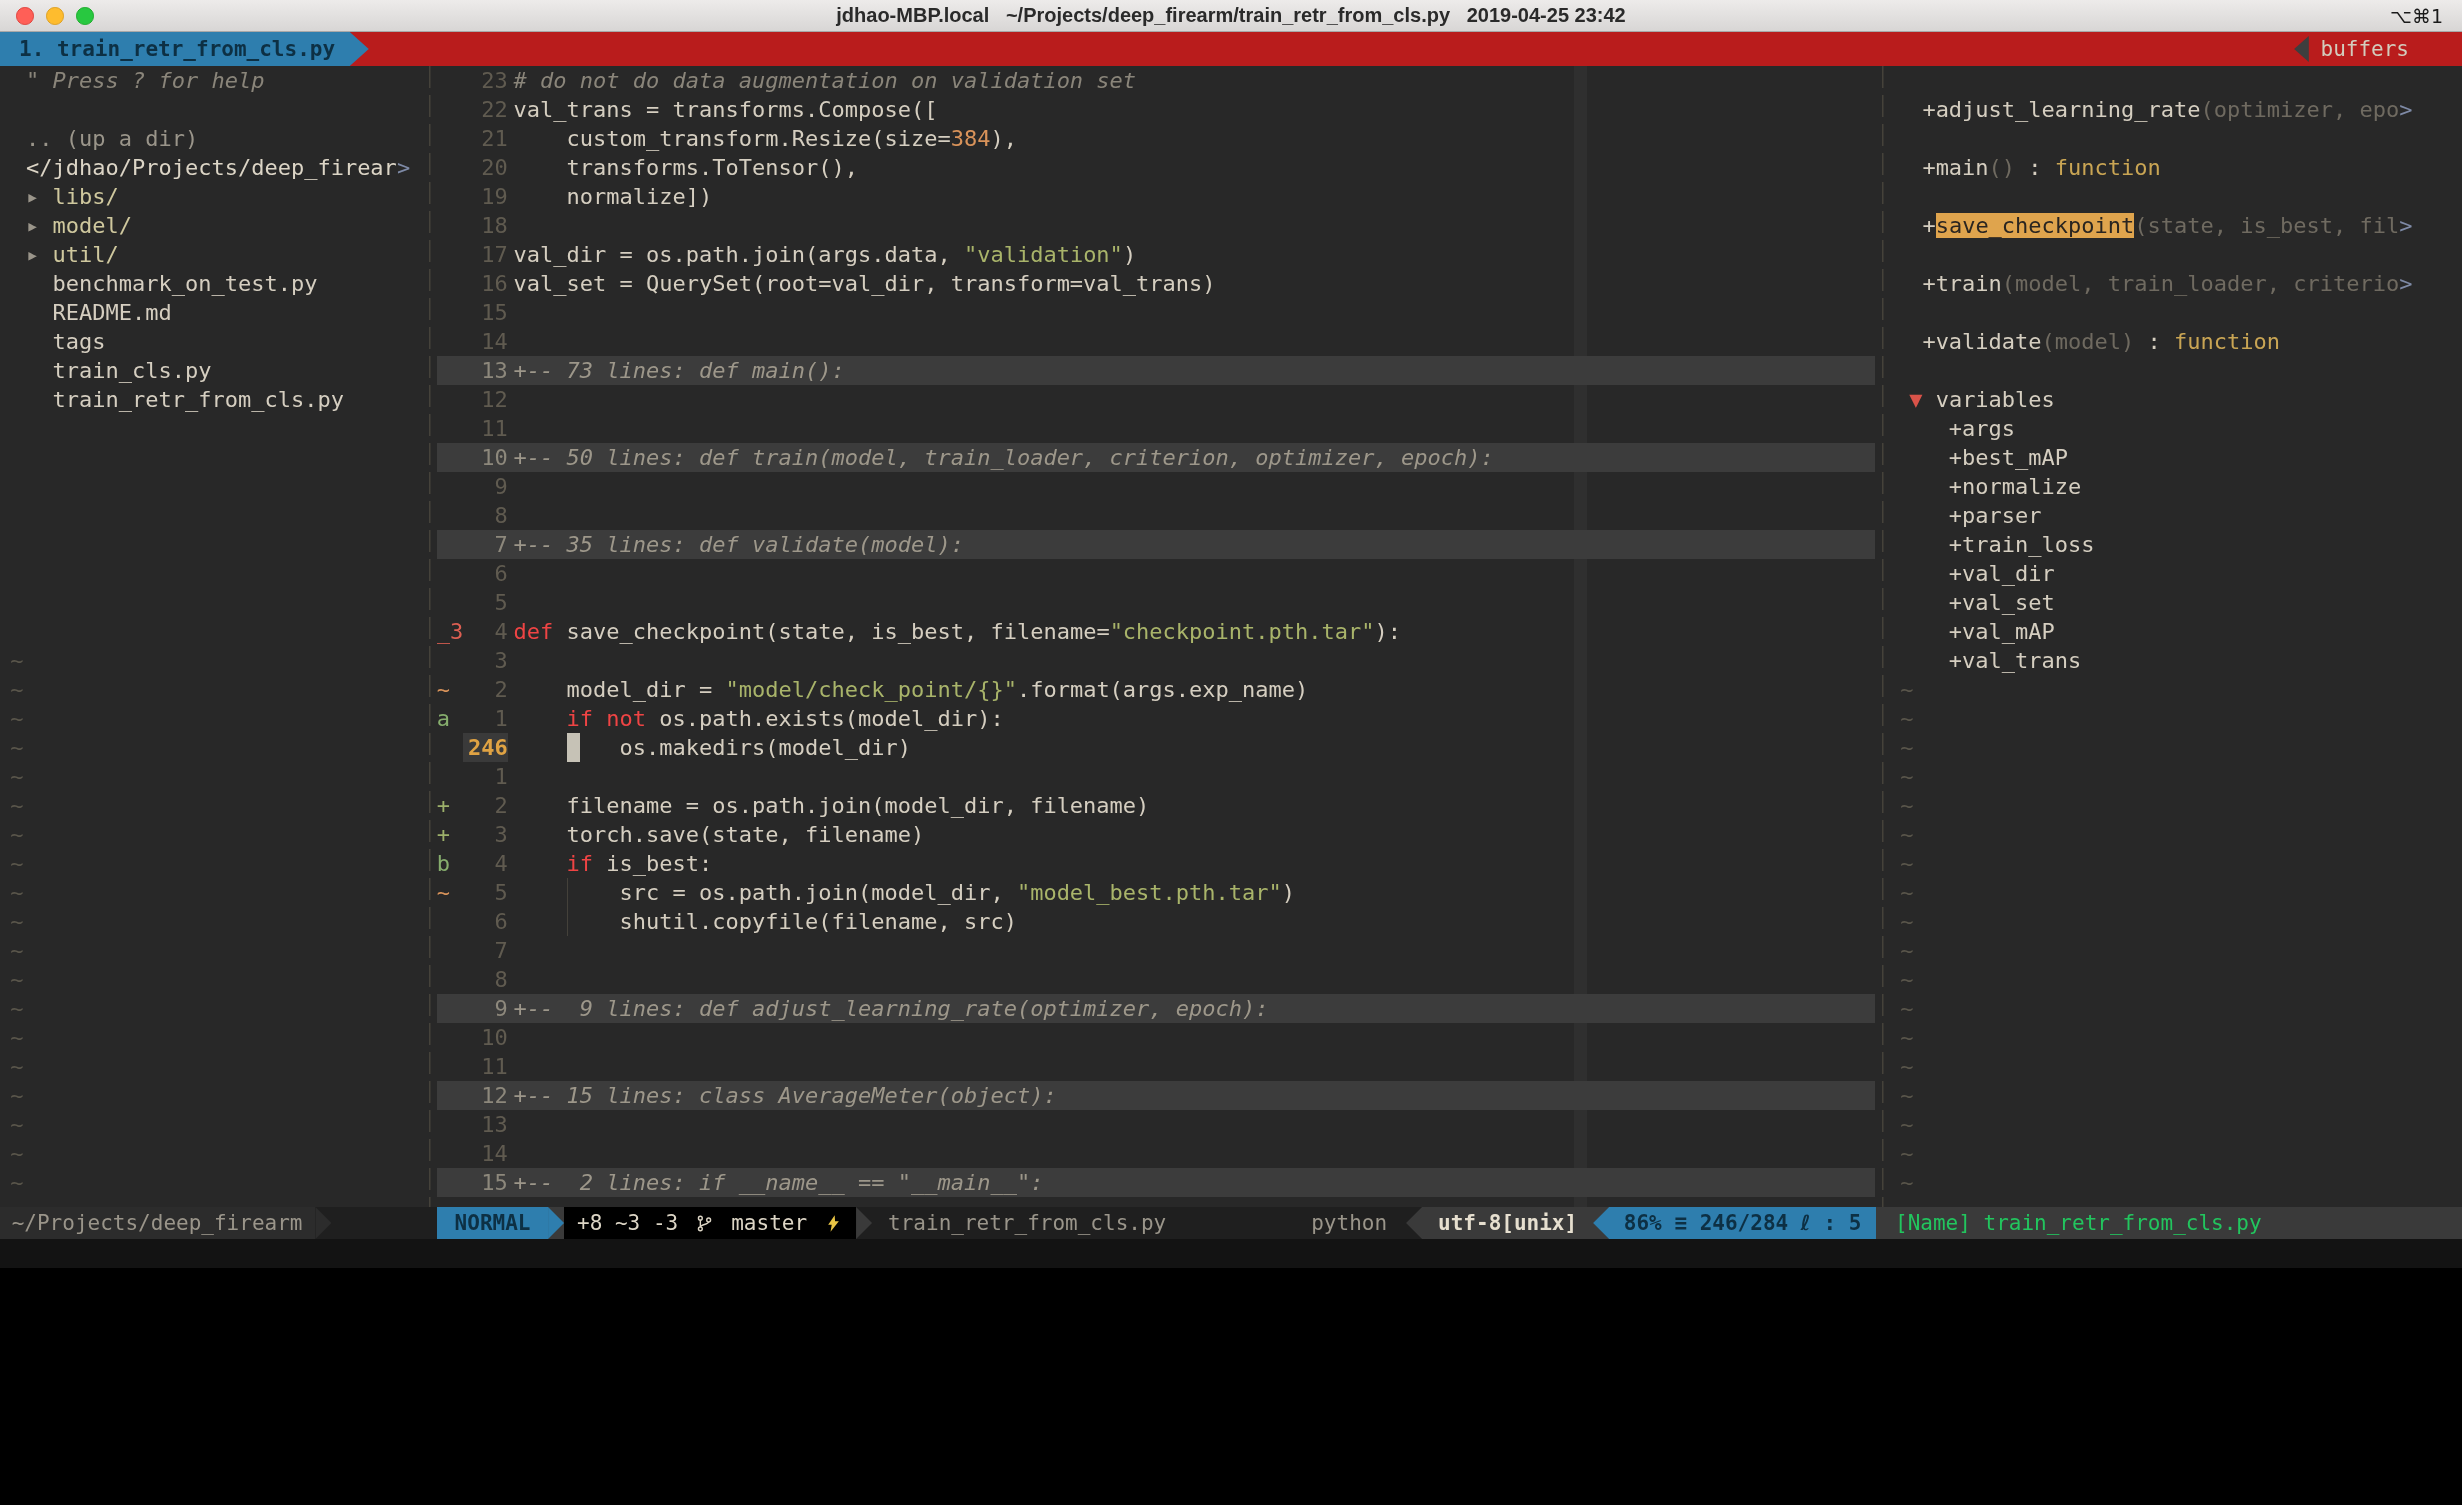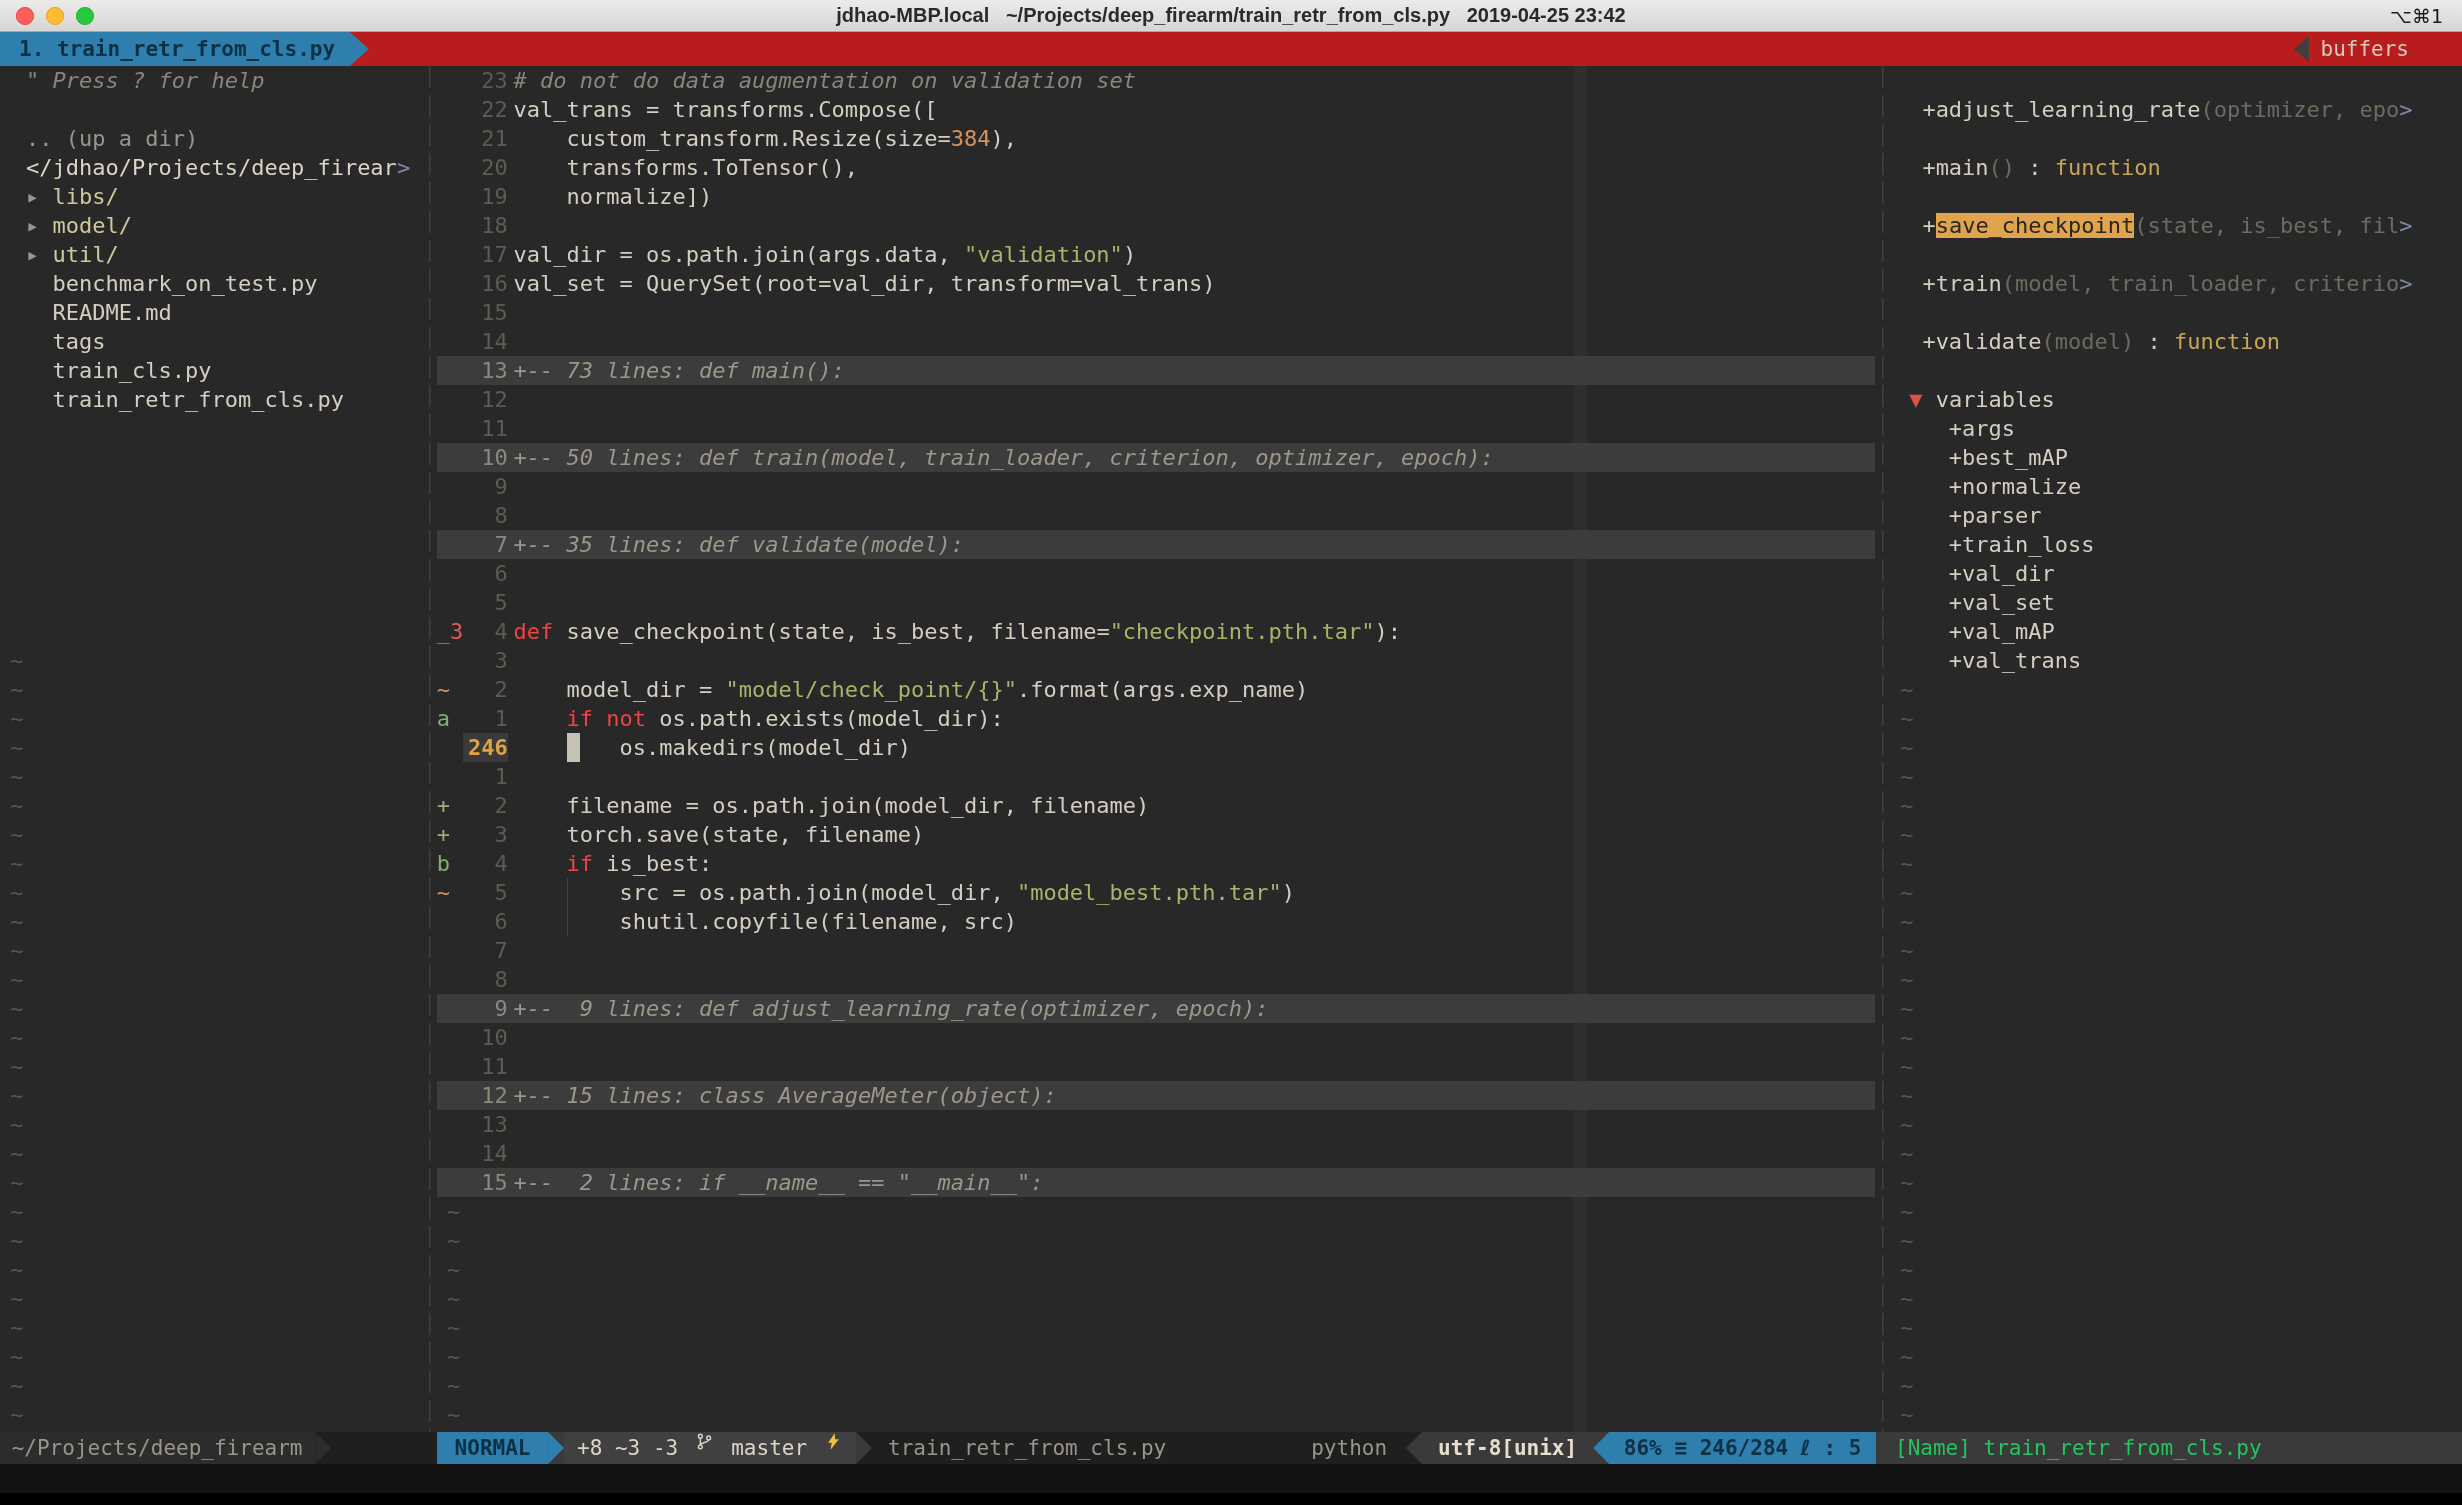--- a/index.html
+++ b/index.html
@@ -1,17 +1,17 @@
 <!DOCTYPE html>
 <html style="font-size:11.7px"><head>
 <meta charset="utf-8">
 <style>
 *{margin:0;padding:0;box-sizing:border-box}
 html,body{background:#000}
-.screen{width:2462px;height:1493px;display:flex;flex-direction:column;font-family:"DejaVu Sans Mono","DejaVu Sans",monospace;overflow:hidden;background:#282828}
+.screen{width:2462px;height:1268px;display:flex;flex-direction:column;font-family:"DejaVu Sans Mono","DejaVu Sans",monospace;overflow:hidden;background:#282828}
 
 .menubar{height:32px;background:linear-gradient(#edebea,#d8d6d5);display:flex;align-items:center;position:relative;border-bottom:0.7px solid #a8a8a8;flex:none}
 .traffic{position:absolute;left:16px;top:0;height:32px;display:flex;align-items:center;gap:12.5px}
 .tl{width:17.6px;height:17.6px;border-radius:50%;display:inline-block}
 .tl.red{background:#ff5f57;border:0.7px solid #e0443e}
 .tl.yellow{background:#febc2e;border:0.7px solid #dea123}
 .tl.green{background:#28c840;border:0.7px solid #1dad2b}
 .mb-title{flex:1;text-align:center;font-family:"Liberation Sans","DejaVu Sans",sans-serif;font-size:20px;font-weight:700;color:#2a2a2a;white-space:pre}
 .mb-right{position:absolute;right:19px;font-family:"DejaVu Sans",sans-serif;font-size:19px;color:#1a1a1a}
 
@@ -71,21 +71,21 @@
 .ar::before{content:"";position:absolute;inset:0;background:var(--fr);clip-path:polygon(0 0,100% 50%,0 100%)}
 .arl::before{clip-path:polygon(100% 0,0 50%,100% 100%)}
 .ar-nerd{--fr:#2c2c2c}
 .ar-blue-gray{--fr:#2e7eae;background:#3a3a3a}
 .ar-gray-dark{--fr:#3a3a3a}
 .arl-gray{--fr:#3a3a3a}
 .arl-blue{--fr:#2e7eae;background:#3a3a3a}
 .sl-main{flex:1;display:flex}
 .seg{white-space:pre}
 .sl-mode{background:#2e7eae;color:#0d3044;font-weight:700;padding:0 17.6px}
-.sl-hunks{background:#404040;color:#ddd6c6;padding:0 13px;display:flex;align-items:flex-start;gap:17px}
+.sl-hunks{background:#000000;color:#ddd6c6;padding:0 13px;display:flex;align-items:center;gap:17px}
 .sl-file{color:#9a958a;padding:0 16px}
 .sl-fill{flex:1}
 .sl-ft{color:#9a958a;padding:0 19px}
 .sl-enc{background:#3a3a3a;color:#e6dfcf;font-weight:600;padding:0 16px}
 .sl-pos{background:#2e7eae;color:#0d3044;font-weight:700;padding:0 14.7px}
 .sl-tag{width:586px;flex:none;background:#3a3a3a;color:#22c55e;padding-left:19px;white-space:pre}
 .cmdline{height:29px;background:#131313;flex:none}
 </style>
 </head>
 <body>

